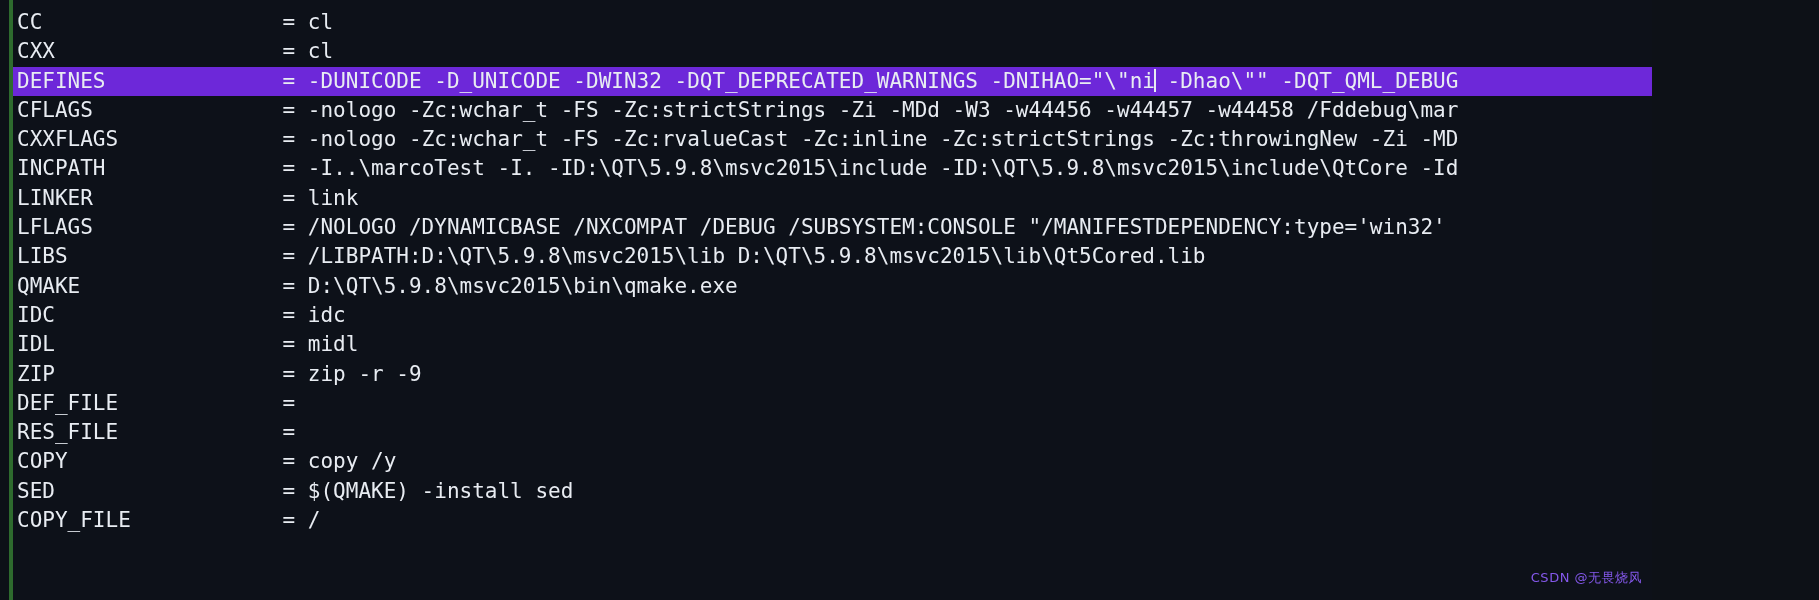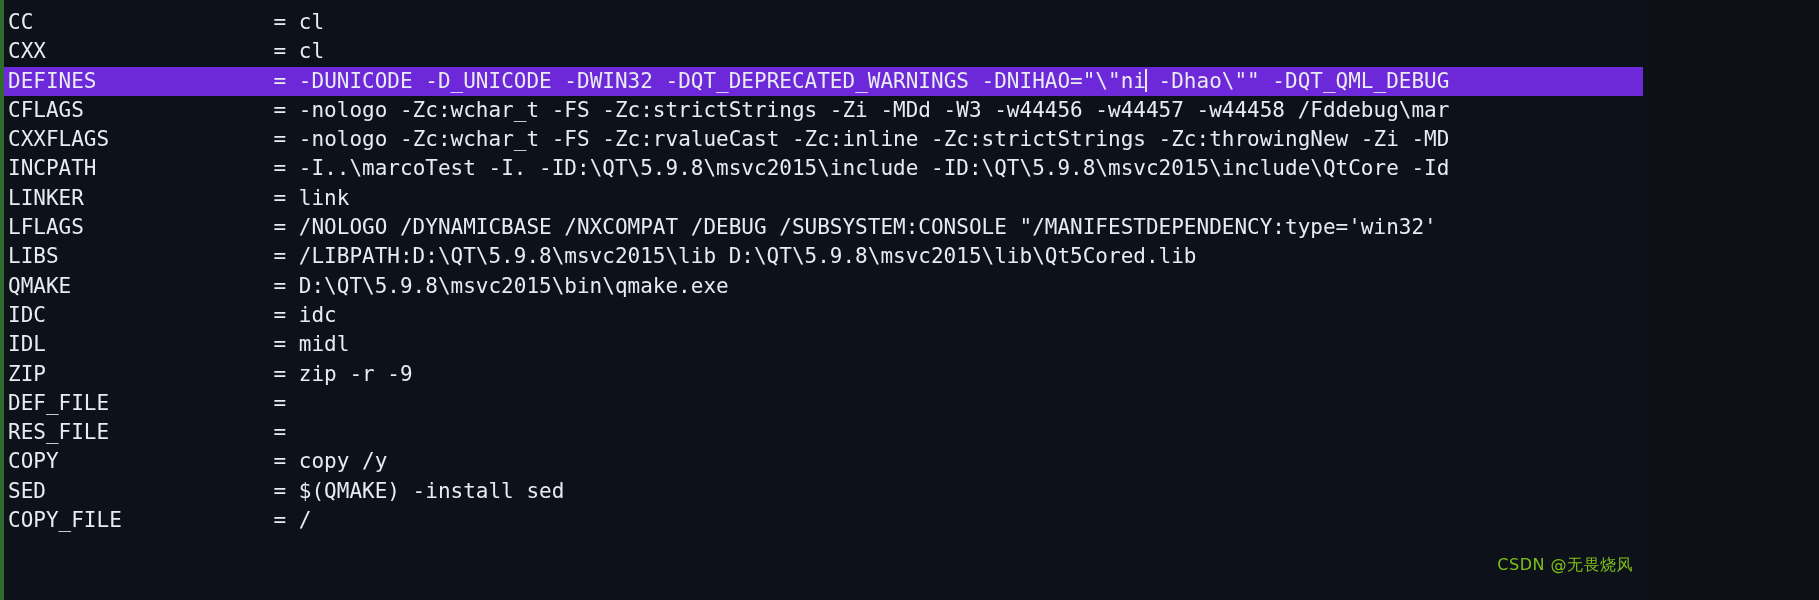--- a/index.html
+++ b/index.html
@@ -15,20 +15,21 @@
   }
 
   #terminal {
     position: relative;
     width: 1643px;
     height: 600px;
     background: #0d1119;
     overflow: hidden;
     box-sizing: border-box;
     border-left: 4px solid #2e6b2e;
+    margin-left: 9px;
   }
 
   .code-area {
     position: absolute;
     top: 0;
     left: 0;
     right: 0;
     bottom: 0;
     padding-top: 8px;
     white-space: pre;
@@ -66,23 +67,23 @@
     width: 2px;
     height: 23px;
     background: #e8ecf2;
     vertical-align: -4px;
     margin: 0 -1px;
   }
 
   #watermark {
     position: absolute;
     right: 10px;
-    bottom: 24px;
-    color: #84cc16;
-    font-size: 16px;
+    bottom: 13px;
+    color: #8b5cf6;
+    font-size: 13px;
     font-family: "DejaVu Sans", "Liberation Sans", sans-serif;
     letter-spacing: 0.5px;
     opacity: 0.95;
     pointer-events: none;
   }
 </style>
 </head>
 <body>
 
 <div id="terminal">

